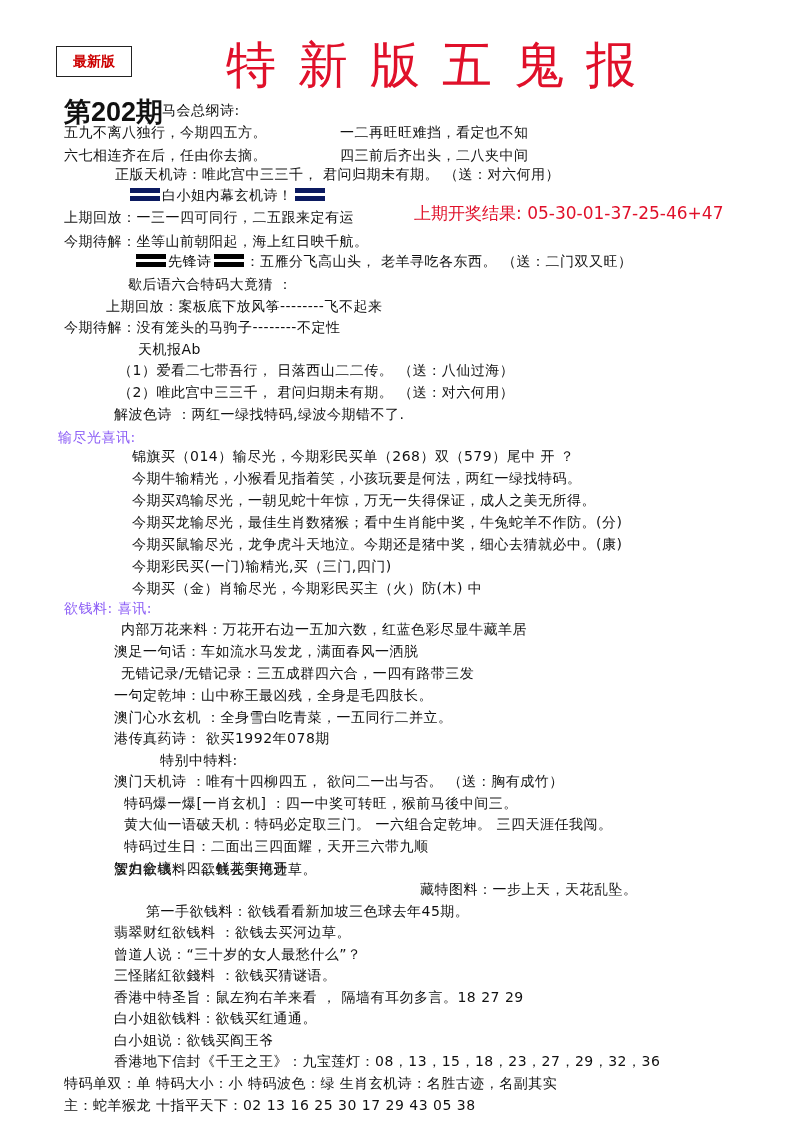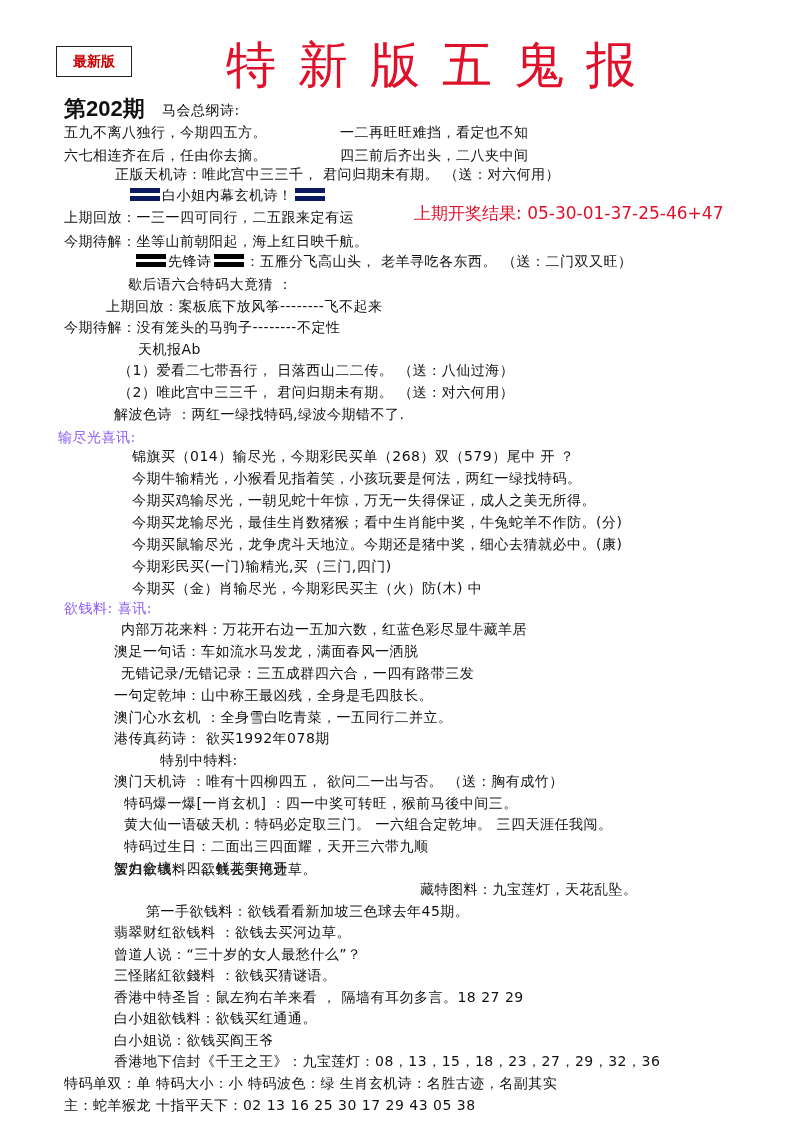--- a/index.html
+++ b/index.html
@@ -4,21 +4,21 @@
 <style>
   html,body{margin:0;padding:0;background:#fff;}
   body{width:793px;height:1122px;position:relative;overflow:hidden;
        font-family:"DejaVu Sans","Liberation Sans",sans-serif;color:#111;}
   .ln{position:absolute;font-size:14px;line-height:20px;white-space:nowrap;letter-spacing:0.5px;}
   .badge{position:absolute;left:56px;top:46px;width:76px;height:31px;border:1px solid #222;
          box-sizing:border-box;color:#c00;font-weight:bold;font-size:14px;
          display:flex;align-items:center;justify-content:center;}
   .title{position:absolute;left:226px;top:34px;font-size:50px;line-height:62px;color:#e0102a;
          letter-spacing:22px;font-family:"DejaVu Serif","Liberation Serif",serif;}
-  .issue{position:absolute;left:64px;top:94px;font-size:22px;font-weight:bold;color:#111;
+  .issue{position:absolute;left:64px;top:94px;font-size:27px;font-weight:bold;color:#111;
          font-family:"Liberation Sans",sans-serif;}
   .red-lbl{color:#8b5cf6;}
   .result{position:absolute;left:414px;top:202px;font-size:17px;color:#e0102a;white-space:nowrap;}
   .bars{display:inline-block;width:30px;height:13px;vertical-align:-1px;margin:0 2px;
         background:linear-gradient(to bottom,#0b1a60 0 5px,transparent 5px 8px,#0b1a60 8px 13px);}
   .bars.blk{background:linear-gradient(to bottom,#000 0 5px,transparent 5px 8px,#000 8px 13px);}
 </style>
 </head>
 <body>
 
@@ -73,21 +73,21 @@
 <div class="ln" style="left:114px;top:685px;">一句定乾坤：山中称王最凶残，全身是毛四肢长。</div>
 <div class="ln" style="left:114px;top:707px;">澳门心水玄机 ：全身雪白吃青菜，一五同行二并立。</div>
 <div class="ln" style="left:114px;top:728px;">港传真药诗：  欲买1992年078期</div>
 <div class="ln" style="left:160px;top:750px;">特别中特料:</div>
 <div class="ln" style="left:114px;top:771px;">澳门天机诗 ：唯有十四柳四五，  欲问二一出与否。    （送：胸有成竹）</div>
 <div class="ln" style="left:124px;top:793px;">特码爆一爆[一肖玄机] ：四一中奖可转旺，猴前马後中间三。</div>
 <div class="ln" style="left:124px;top:814px;">黄大仙一语破天机：特码必定取三门。 一六组合定乾坤。 三四天涯任我闯。</div>
 <div class="ln" style="left:124px;top:836px;">特码过生日：二面出三四面耀，天开三六带九顺</div>
 <div class="ln" style="left:114px;top:858px;">智力金壤：四二鲜花争艳开</div>
 <div class="ln" style="left:114px;top:859px;">泼妇欲钱料：欲钱去买河边草。</div>
-<div class="ln" style="left:420px;top:879px;">藏特图料：九宝莲灯，天花乱坠。</div>
+<div class="ln" style="left:420px;top:879px;">藏特图料：一步上天，天花乱坠。</div>
 <div class="ln" style="left:146px;top:901px;">第一手欲钱料：欲钱看看新加坡三色球去年45期。</div>
 <div class="ln" style="left:114px;top:922px;">翡翠财红欲钱料 ：欲钱去买河边草。</div>
 <div class="ln" style="left:114px;top:944px;">曾道人说：“三十岁的女人最愁什么”？</div>
 <div class="ln" style="left:114px;top:965px;">三怪賭紅欲錢料 ：欲钱买猜谜语。</div>
 <div class="ln" style="left:114px;top:987px;">香港中特圣旨：鼠左狗右羊来看 ，  隔墙有耳勿多言。18 27 29</div>
 <div class="ln" style="left:114px;top:1008px;">白小姐欲钱料：欲钱买红通通。</div>
 <div class="ln" style="left:114px;top:1030px;">白小姐说：欲钱买阎王爷</div>
 <div class="ln" style="left:114px;top:1051px;">香港地下信封《千王之王》：九宝莲灯：08，13，15，18，23，27，29，32，36</div>
 <div class="ln" style="left:64px;top:1073px;">特码单双：单  特码大小：小   特码波色：绿  生肖玄机诗：名胜古迹，名副其实</div>
 <div class="ln" style="left:64px;top:1095px;">主：蛇羊猴龙    十指平天下：02 13 16 25 30 17 29 43 05 38</div>

